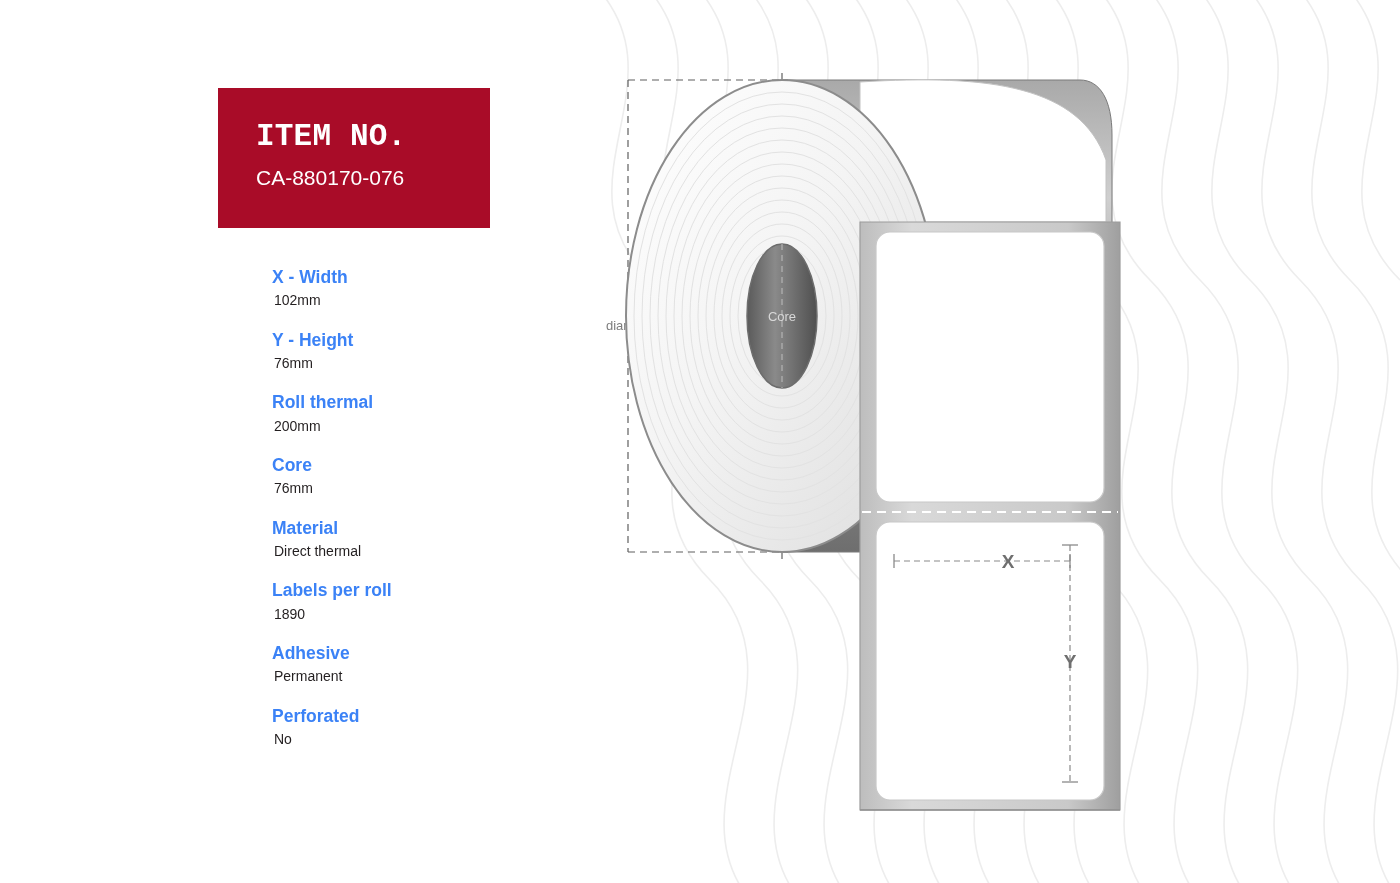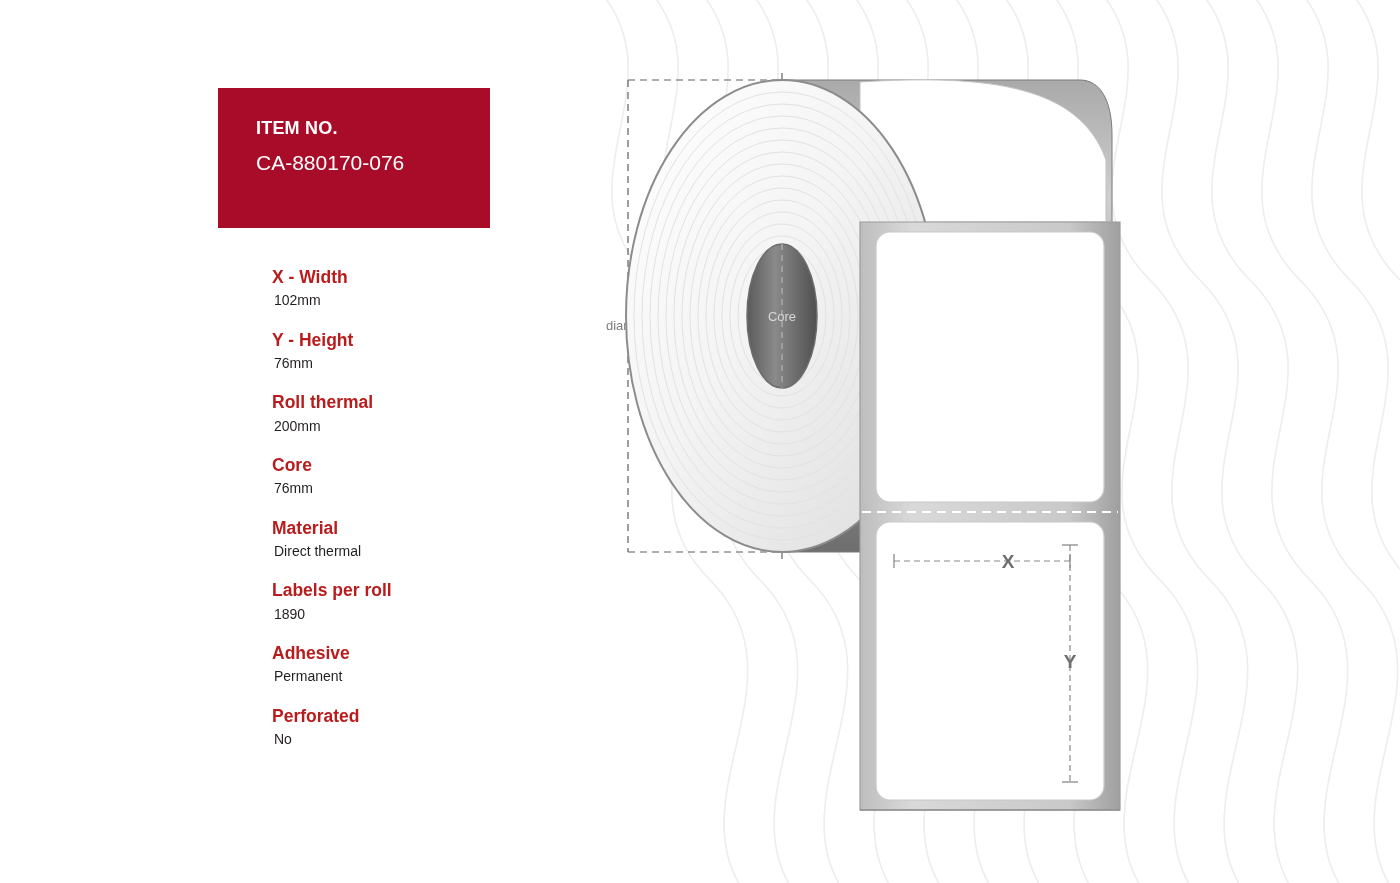--- a/index.html
+++ b/index.html
@@ -35,44 +35,45 @@
 
   #item-no-box {
     width: 272px;
     height: 140px;
     background: #a90c28;
     color: #ffffff;
     box-sizing: border-box;
     padding: 30px 0 0 38px;
   }
   #item-no-label {
-    font-size: 18px;
+    font-size: 31px;
     font-weight: bold;
     letter-spacing: .2px;
     line-height: 1.2;
+    font-family: Liberation Mono, monospace;
   }
   #item-no-value {
     font-size: 21px;
     font-weight: normal;
     margin-top: 10px;
     line-height: 1.2;
   }
 
   #spec-list {
     margin-top: 37px;
     padding-left: 54px;
   }
   .spec-row {
     margin-bottom: 17px;
   }
   .spec-label {
     font-size: 17.5px;
     font-weight: bold;
     line-height: 1.45;
-    color: #b91c1c;
+    color: #3b82f6;
   }
   .spec-value {
     font-size: 14px;
     font-weight: normal;
     line-height: 1.45;
     color: #231f20;
     padding-left: 2px;
   }
 
   

